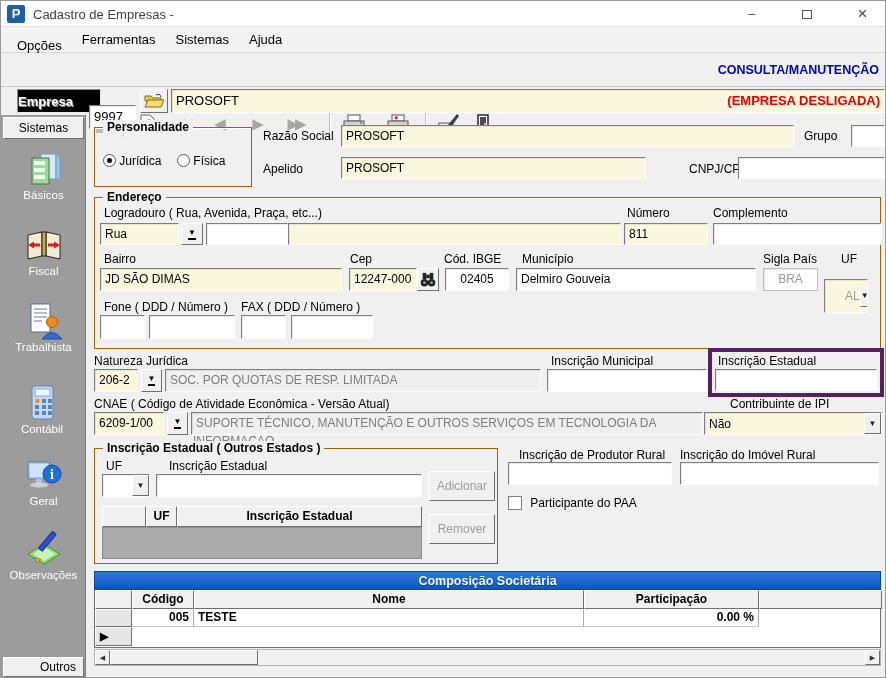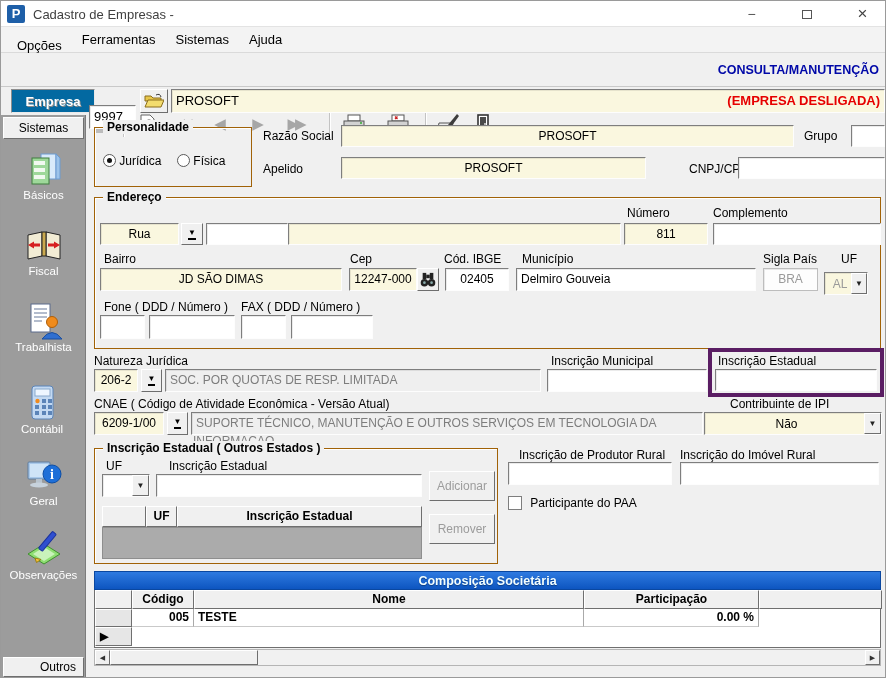--- a/index.html
+++ b/index.html
@@ -6,21 +6,21 @@
   *{box-sizing:border-box;}
   #app{position:relative;width:886px;height:678px;background:#f0f0f0;
        font-family:"Liberation Sans",sans-serif;font-size:12px;color:#000;
        border:1px solid #9a9a9a;overflow:hidden;}
   .abs{position:absolute;}
   .lbl{position:absolute;font-size:12px;white-space:nowrap;color:#000;}
   .fld{position:absolute;background:#fff;border:1px solid;
        border-color:#7e7e7e #fdfdfd #fdfdfd #7e7e7e;
        box-shadow:inset 1px 1px 0 rgba(0,0,0,.08);
        font-size:12px;line-height:20px;padding:0 4px;overflow:hidden;white-space:nowrap;}
-  .yellow{background:#faf7df;text-align:center;}
+  .yellow{background:#faf7df;}
   .descr{background:#efefef;color:#7d7d7d;}
   .btn{position:absolute;background:#f0f0f0;border:1px solid;
        border-color:#ffffff #6e6e6e #6e6e6e #ffffff;
        display:flex;align-items:center;justify-content:center;cursor:default;}
   .btn-disabled{color:#9c9c9c;}
   .tbtn{position:absolute;width:30px;height:28px;top:57px;display:flex;
         align-items:center;justify-content:center;}
   .tsep{position:absolute;top:58px;width:2px;height:26px;
         border-left:1px solid #c3c3c3;border-right:1px solid #fff;}
   .grp{position:absolute;border:1px solid #a16207;box-shadow:inset 1px 1px 0 #fff;}
@@ -143,22 +143,22 @@
       <svg width="22" height="22" viewBox="0 0 22 22">
         <rect x="5" y="2" width="10" height="17" fill="#fff" stroke="#333" stroke-width="1.6"></rect>
         <rect x="7" y="4" width="6" height="13" fill="#4a4a4a"></rect>
         <circle cx="12" cy="11" r="0.9" fill="#eee"></circle>
         <path d="M14 17 l6 3 -2.5 -4.5 z" fill="#999"></path>
       </svg>
     </div>
     <span class="lbl" style="right:8px;left:auto;top:10px;position:absolute;font-weight:bold;font-size:12.5px;color:#0008a8;">CONSULTA/MANUTENÇÃO</span>
   </div>
 
-  <div class="abs" style="left:10px;top:88px;width:84px;height:24px;background:#0369a1;border:1px solid;
-              border-color:#8d8d8d #e9e9e9 #e9e9e9 #8d8d8d;display:flex;align-items:center;justify-content:center;">
+  <div class="abs" style="left:16px;top:88px;width:84px;height:24px;background:#000000;border:1px solid;
+              border-color:#8d8d8d #e9e9e9 #e9e9e9 #8d8d8d;display:flex;align-items:center;">
     <span style="color:#fff;font-weight:bold;font-size:13px;text-shadow:1px 1px 0 #8a8a8a;">Empresa</span>
   </div>
   <div class="fld" style="left:88px;top:104px;width:47px;height:24px;line-height:22px;font-size:13px;">
     <span>9997</span>
   </div>
   <div class="btn" style="left:139px;top:88px;width:28px;height:24px;">
     <svg width="20" height="16" viewBox="0 0 20 16">
       <path d="M1 3 h6 l2 2 h8 v3 H1 z" fill="#e7c64a" stroke="#8a6d1c"></path>
       <path d="M1 14 l3 -7 h16 l-3 7 z" fill="#f3dc6e" stroke="#8a6d1c"></path>
       <path d="M12 2 q4 -2 5 2" stroke="#333" fill="none"></path>
@@ -277,20 +277,21 @@
   <span class="lbl" style="left:262px;top:161px;">Apelido</span>
   <div class="fld yellow" style="left:340px;top:156px;width:305px;height:22px;">
     <span>PROSOFT</span>
   </div>
   <span class="lbl" style="left:688px;top:161px;">CNPJ/CPF</span>
   <div class="fld" style="left:737px;top:156px;width:147px;height:22px;"></div>
 
   <div class="grp" style="left:93px;top:196px;width:787px;height:152px;">
     <span class="grp-title">Endereço</span>
   </div>
+  <span class="lbl" style="left:103px;top:205px;">Logradouro ( Rua, Avenida, Praça, etc...)</span>
   <span class="lbl" style="left:626px;top:205px;">Número</span>
   <span class="lbl" style="left:712px;top:205px;">Complemento</span>
 
   <div class="fld yellow" style="left:99px;top:222px;width:79px;height:22px;">
     <span>Rua</span>
   </div>
   <div class="btn" style="left:180px;top:222px;width:22px;height:22px;">
     <span class="lookup-glyph">▼</span>
   </div>
   <div class="fld" style="left:205px;top:222px;width:82px;height:22px;"></div>
@@ -326,21 +327,21 @@
   </div>
   <div class="fld" style="left:444px;top:267px;width:64px;height:23px;text-align:center;">
     <span>02405</span>
   </div>
   <div class="fld" style="left:515px;top:267px;width:240px;height:23px;">
     <span>Delmiro Gouveia</span>
   </div>
   <div class="fld" style="left:762px;top:267px;width:55px;height:23px;text-align:center;color:#9a9a9a;background:#fdfdfd;border-color:#bdbdbd;">
     <span>BRA</span>
   </div>
-  <div class="fld yellow" style="left:823px;top:271px;width:44px;height:23px;padding:0;display:flex;align-items:center;">
+  <div class="fld yellow" style="left:823px;top:278px;width:44px;height:23px;padding:16px;display:flex;align-items:center;">
     <span style="flex:1;padding-left:4px;color:#9a9a9a;">AL</span>
     <span class="btn" style="position:static;width:16px;height:21px;">
       <span class="combo-arrow">▼</span>
     </span>
   </div>
 
   <span class="lbl" style="left:103px;top:299px;">Fone ( DDD / Número )</span>
   <span class="lbl" style="left:240px;top:299px;">FAX ( DDD / Número )</span>
   <div class="fld" style="left:99px;top:314px;width:45px;height:24px;"></div>
   <div class="fld" style="left:148px;top:314px;width:86px;height:24px;"></div>

